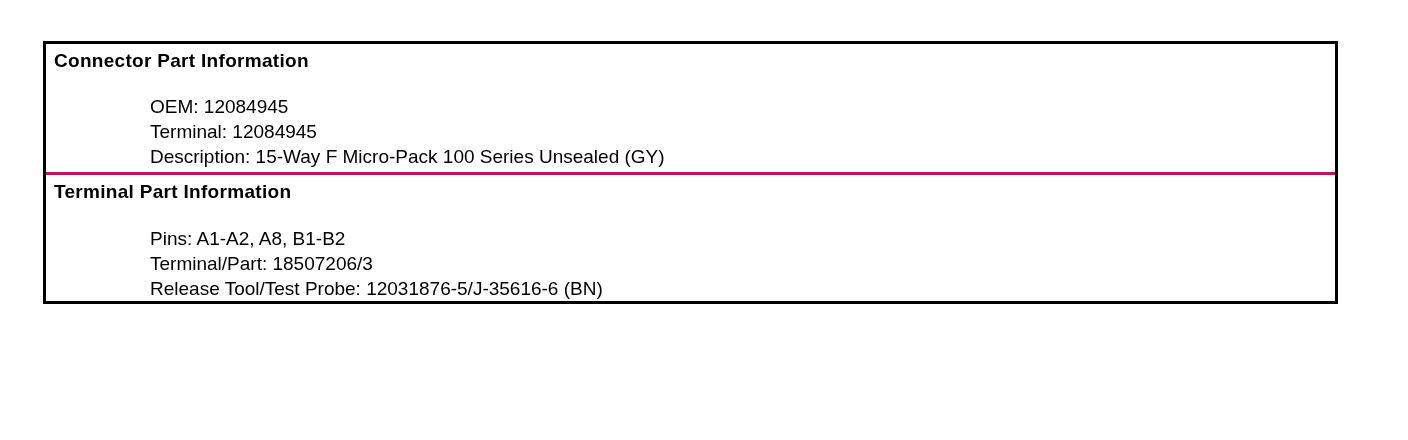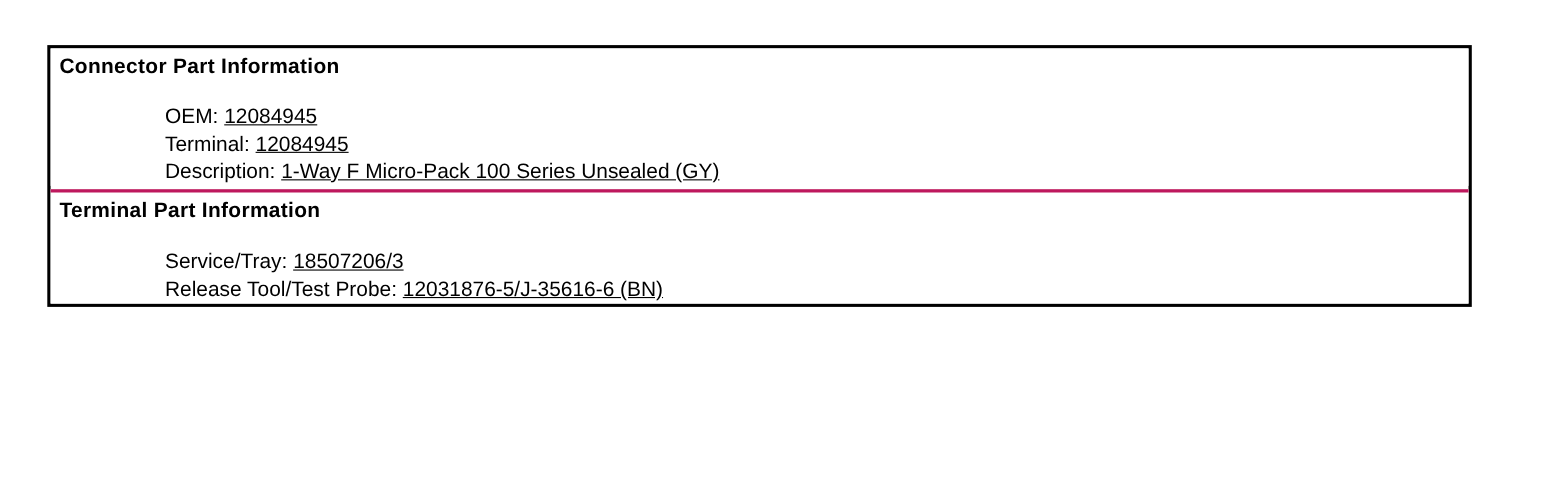--- a/index.html
+++ b/index.html
@@ -61,21 +61,20 @@
   }
   .section-terminal .detail-list {
     margin-top: 23px;
     margin-bottom: 0px;
   }
   .detail-label {
     font-weight: normal;
   }
   .detail-value {
     font-weight: normal;
-    text-decoration: underline;
   }
 </style>
 </head>
 <body>
 
 <div class="page">
 
   <div class="part-table">
 
     <div class="section section-connector">
@@ -84,30 +83,34 @@
         <li class="detail-row">
           <span class="detail-label">OEM:</span>
           <span class="detail-value">12084945</span>
         </li>
         <li class="detail-row">
           <span class="detail-label">Terminal:</span>
           <span class="detail-value">12084945</span>
         </li>
         <li class="detail-row">
           <span class="detail-label">Description:</span>
-          <span class="detail-value">1-Way F Micro-Pack 100 Series Unsealed (GY)</span>
+          <span class="detail-value">15-Way F Micro-Pack 100 Series Unsealed (GY)</span>
         </li>
       </ul>
     </div>
 
     <div class="section section-terminal">
       <div class="section-header">Terminal Part Information</div>
       <ul class="detail-list">
         <li class="detail-row">
-          <span class="detail-label">Service/Tray:</span>
+          <span class="detail-label">Pins:</span>
+          <span class="detail-value">A1-A2, A8, B1-B2</span>
+        </li>
+        <li class="detail-row">
+          <span class="detail-label">Terminal/Part:</span>
           <span class="detail-value">18507206/3</span>
         </li>
         <li class="detail-row">
           <span class="detail-label">Release Tool/Test Probe:</span>
           <span class="detail-value">12031876-5/J-35616-6 (BN)</span>
         </li>
       </ul>
     </div>
 
   </div>

